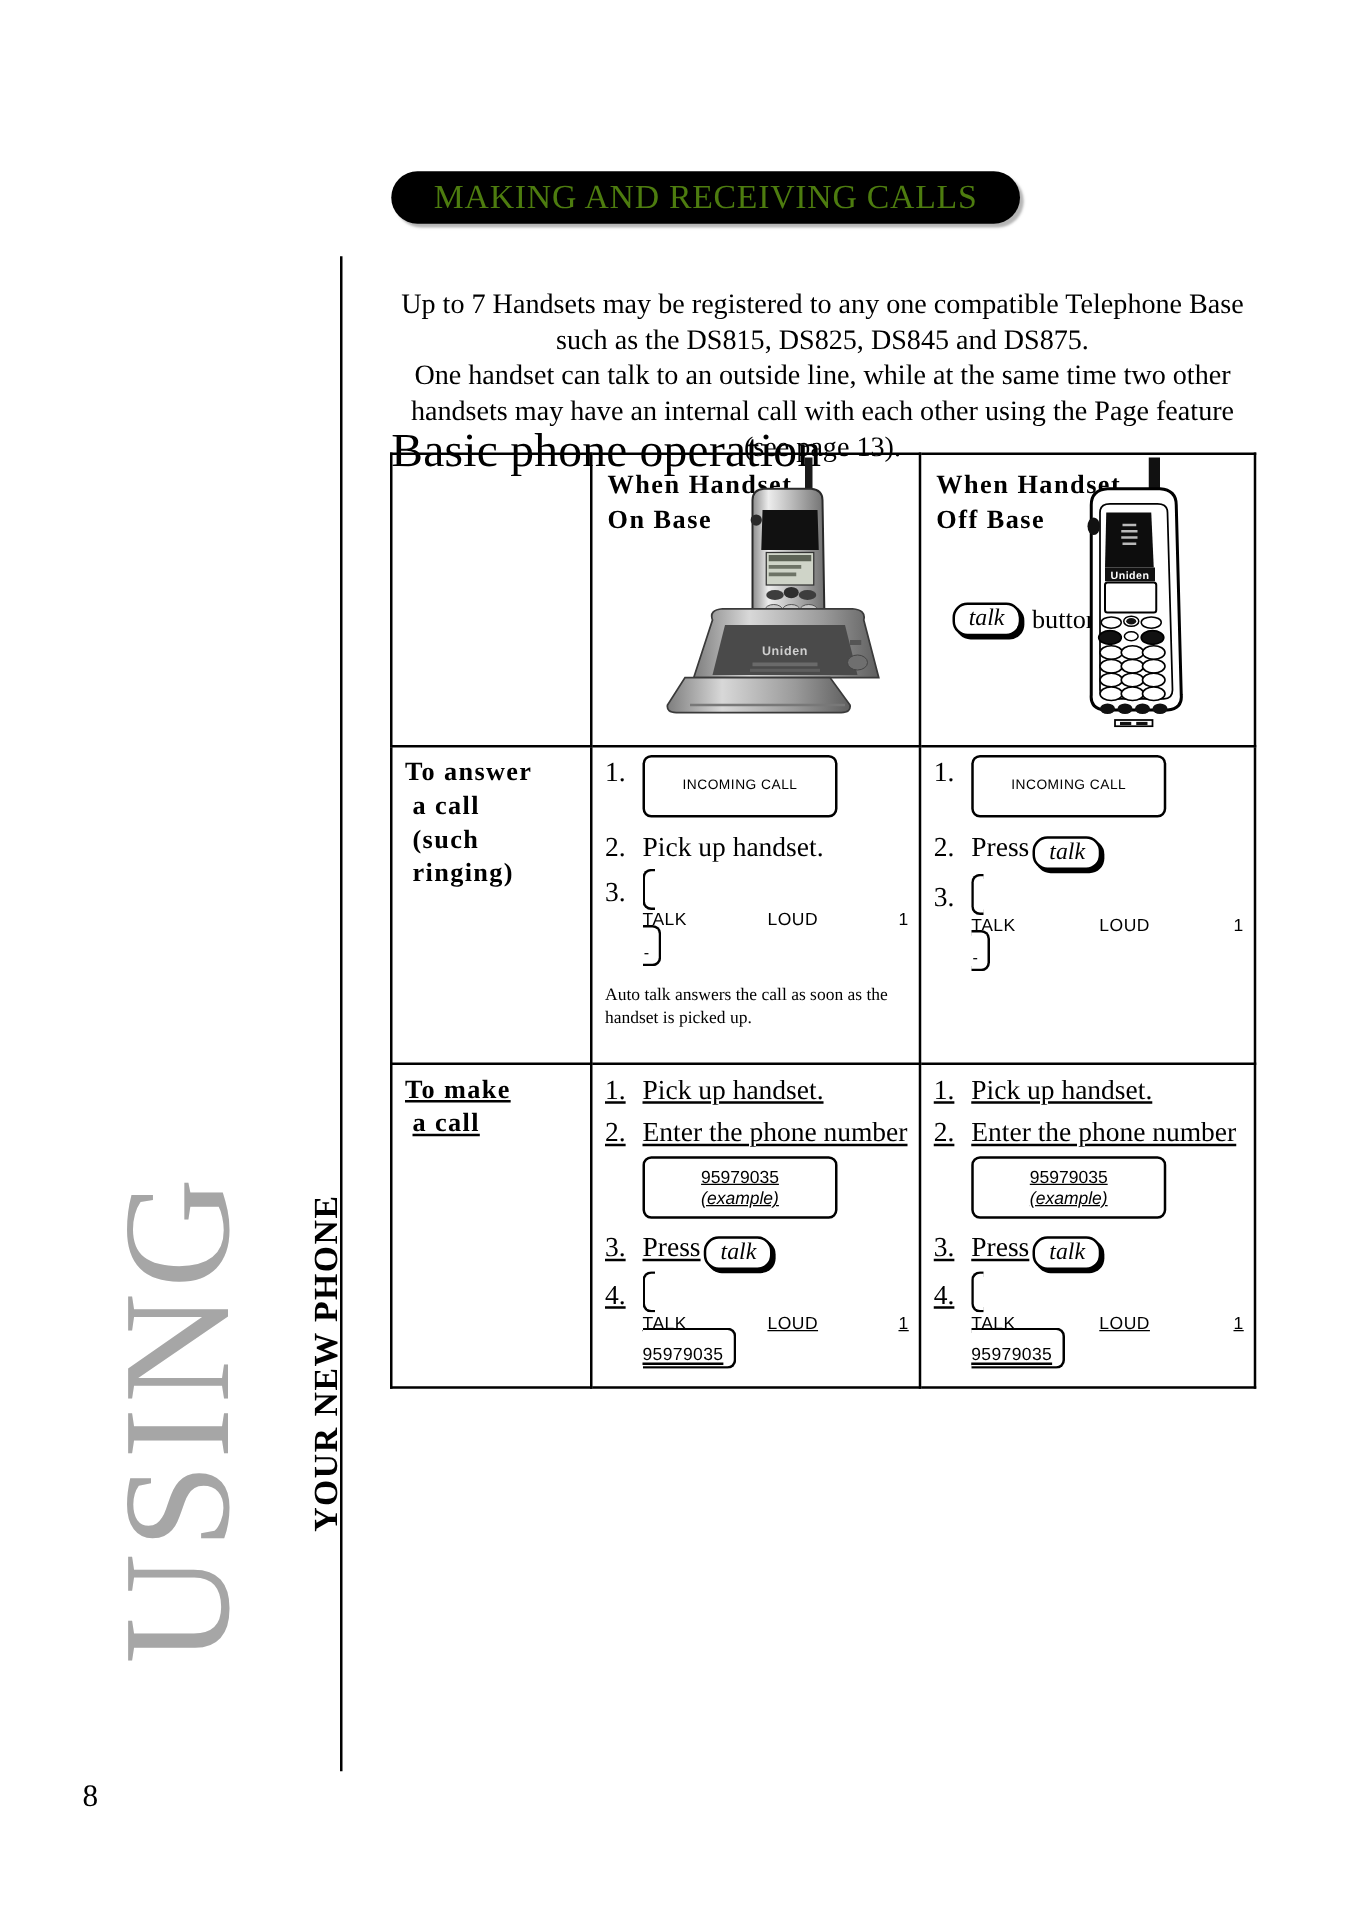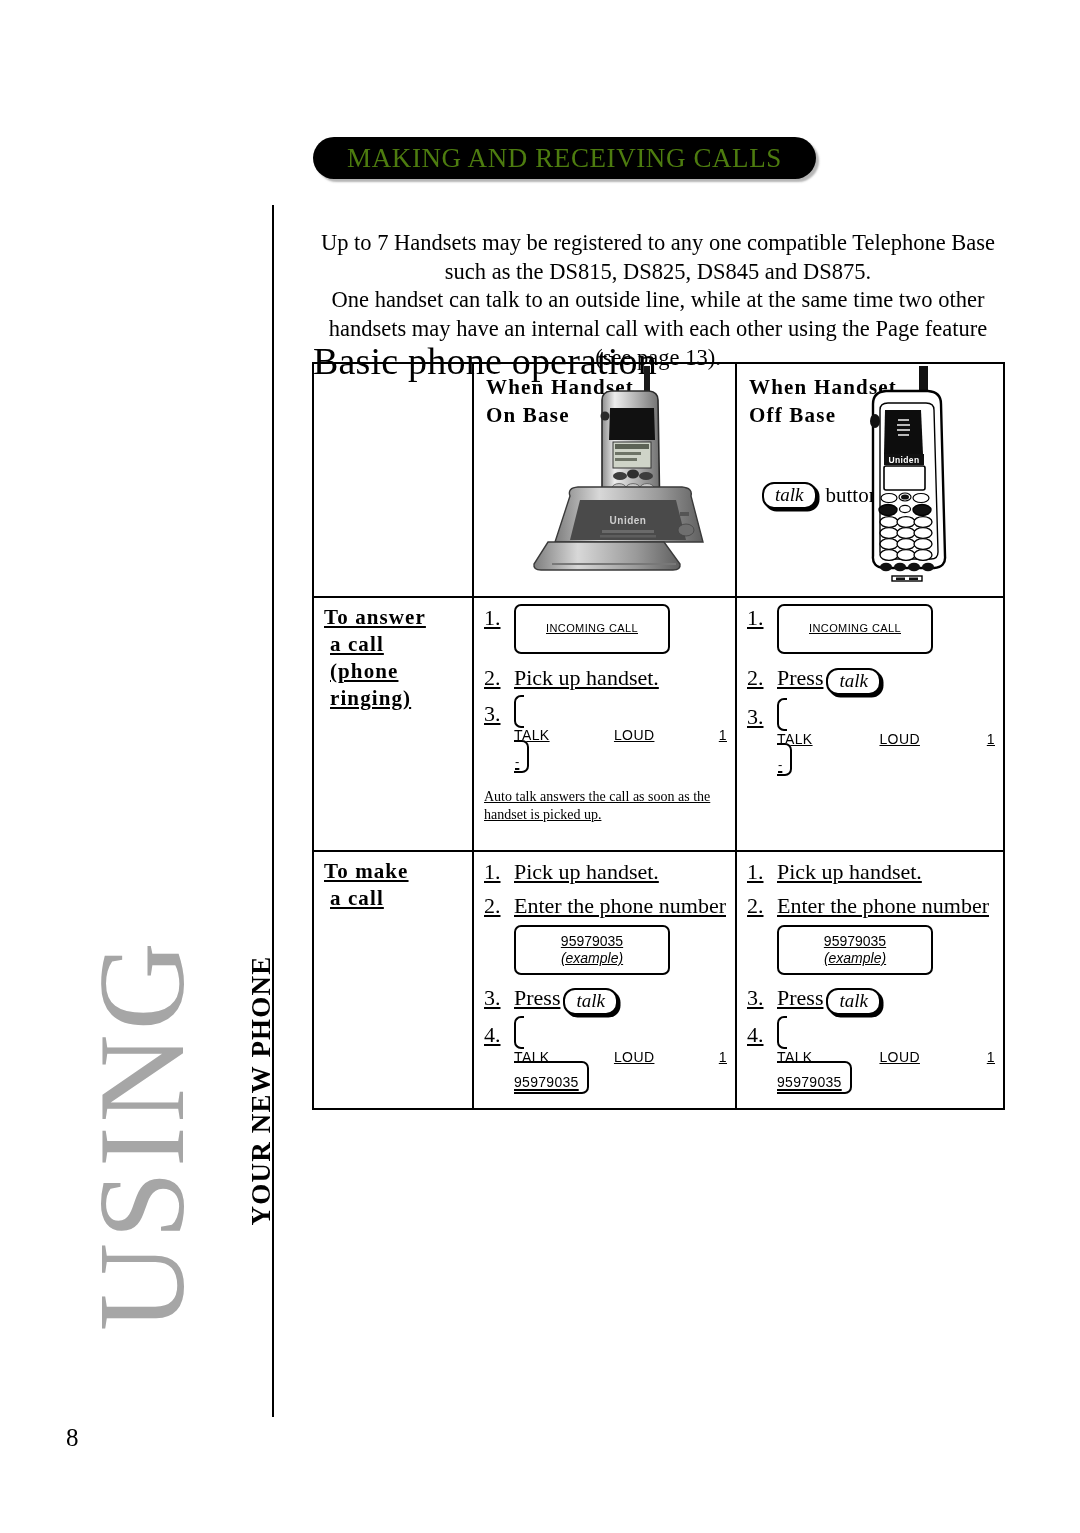--- a/index.html
+++ b/index.html
@@ -124,21 +124,21 @@
     vertical-align: top;
     padding: 6px 8px 8px 10px;
     font-size: 21px;
     line-height: 1.28;
   }
   .col-label  { width: 160px; }
   .col-onbase { width: 263px; }
   .col-offbase{ width: 268px; }
 
   .row-head td { height: 218px; padding: 0; position: relative; }
-  .row-answer td { height: 238px; text-decoration: underline; }
+  .row-answer td { height: 238px; }
   .row-make td { height: 200px; text-decoration: underline; }
   .row-hangup td { height: 62px; }
 
   .head-label {
     position: absolute;
     left: 12px;
     top: 10px;
     font-size: 21px;
     font-weight: 700;
     letter-spacing: 1.2px;
@@ -457,21 +457,21 @@
           <rect x="172" y="213.5" width="9" height="2.5" fill="#111"></rect>
         </svg>
       </div>
     </td>
   </tr>
 
   <tr class="row-answer">
     <td class="rowlabel">
       <span>To answer</span>
       <span class="ind">a call</span>
-      <span class="ind">(phone ringing)</span>
+      <span class="ind">(such ringing)</span>
     </td>
 
     <td>
       <ul class="steps">
         <li class="step">
           <span class="num">1.</span>
           <span class="body">
             <span class="lcd lcd-incoming">INCOMING CALL</span>
           </span>
         </li>

